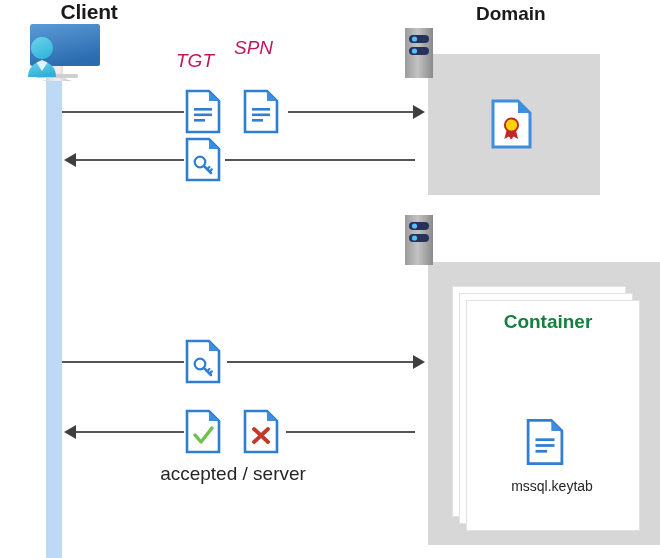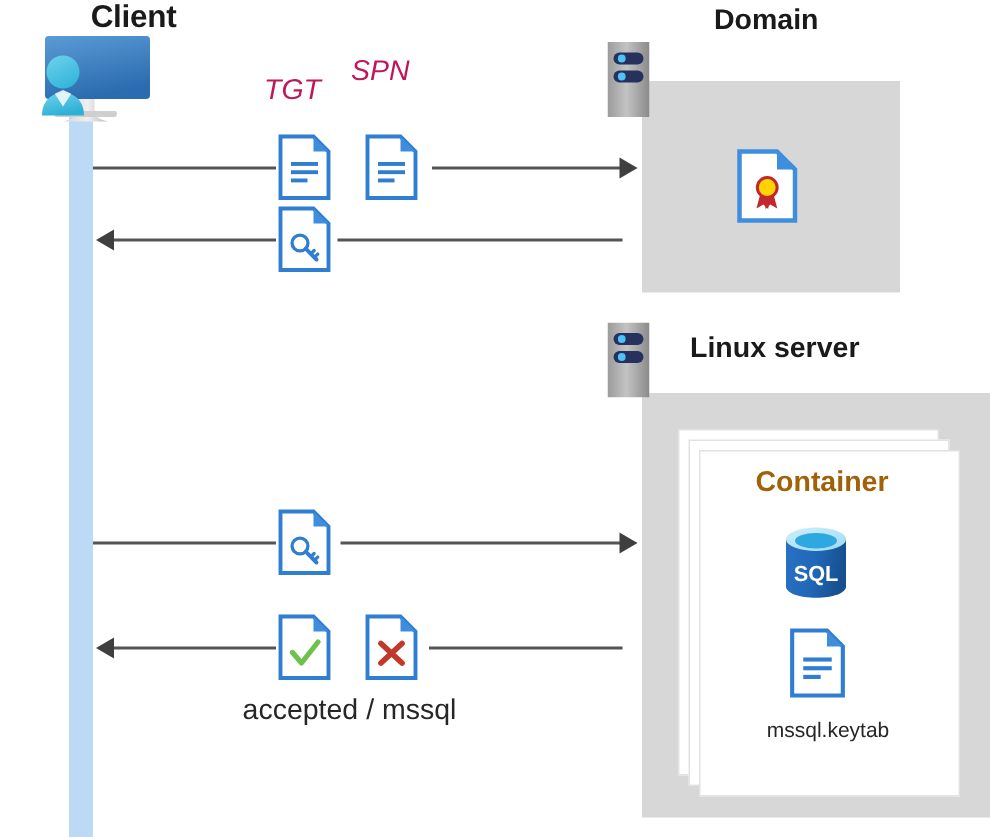--- a/index.html
+++ b/index.html
@@ -111,21 +111,21 @@
   #card-mid   { left: 459px; top: 293px; width: 172px; height: 229px; }
   #card-front { left: 466px; top: 300px; width: 172px; height: 229px; }
 
   #container-title {
     left: 466px;
     top: 311px;
     width: 164px;
     text-align: center;
     font-size: 19px;
     font-weight: bold;
-    color: #a16207;
+    color: #15803d;
   }
   #keytab-label {
     left: 460px;
     top: 478px;
     width: 184px;
     text-align: center;
     font-size: 14px;
     color: #262626;
   }
 
@@ -217,47 +217,27 @@
   <div class="abs" style="left:405px; top:215px;">
     <svg class="server-icon" viewBox="0 0 28 50">
       <rect x="0" y="0" width="28" height="50" fill="url(#srvGrad1)"></rect>
       <rect x="4" y="7" width="20" height="8" rx="4" fill="#26315e"></rect>
       <circle cx="9.5" cy="11" r="2.6" fill="#4fc3f7"></circle>
       <rect x="4" y="19" width="20" height="8" rx="4" fill="#26315e"></rect>
       <circle cx="9.5" cy="23" r="2.6" fill="#4fc3f7"></circle>
     </svg>
   </div>
 
-  <div class="abs panel-title" id="linux-title">Linux server</div>
 
   <div class="abs card" id="card-back"></div>
   <div class="abs card" id="card-mid"></div>
   <div class="abs card" id="card-front"></div>
 
   <div class="abs" id="container-title">Container</div>
 
-  <div class="abs" id="sql-icon">
-    <svg width="46" height="50" viewBox="0 0 46 50">
-      <defs>
-        <linearGradient id="dbBody" x1="0" y1="0" x2="1" y2="0.2">
-          <stop offset="0%" stop-color="#2a71c4"></stop>
-          <stop offset="55%" stop-color="#2167b8"></stop>
-          <stop offset="100%" stop-color="#17508f"></stop>
-        </linearGradient>
-        <linearGradient id="dbTop" x1="0" y1="0" x2="0.8" y2="1">
-          <stop offset="0%" stop-color="#cfeffb"></stop>
-          <stop offset="100%" stop-color="#9fdcf5"></stop>
-        </linearGradient>
-      </defs>
-      <path d="M3 9 h40 v32 c0 4.5 -9 7.5 -20 7.5 c-11 0 -20 -3 -20 -7.5 z" fill="url(#dbBody)"></path>
-      <ellipse cx="23" cy="9.5" rx="20" ry="7.8" fill="url(#dbTop)"></ellipse>
-      <ellipse cx="23" cy="10.5" rx="14" ry="5.1" fill="#2ea8e0"></ellipse>
-      <text x="23" y="37" font-family="'Liberation Sans',sans-serif" font-size="14.5" font-weight="bold" fill="#ffffff" text-anchor="middle">SQL</text>
-    </svg>
-  </div>
 
   <div class="abs" id="keytab-icon">
     <svg width="38" height="48" viewBox="0 0 36 45">
       <path d="M2 2 h22 l10 10 v31 h-32 z" fill="#ffffff" stroke="#2f7ed1" stroke-width="2.6"></path>
       <path d="M24 2 l10 10 h-10 z" fill="#3f8ede"></path>
       <rect x="9" y="19" width="18" height="2.6" fill="#2f7ed1"></rect>
       <rect x="9" y="24.5" width="18" height="2.6" fill="#2f7ed1"></rect>
       <rect x="9" y="30" width="11" height="2.6" fill="#2f7ed1"></rect>
     </svg>
   </div>
@@ -334,15 +314,15 @@
   </div>
 
   <div class="abs" style="left:243px; top:409px;">
     <svg class="doc-icon-32" viewBox="0 0 36 45">
       <path d="M2 2 h22 l10 10 v31 h-32 z" fill="#ffffff" stroke="#2f7ed1" stroke-width="2.6"></path>
       <path d="M24 2 l10 10 h-10 z" fill="#3f8ede"></path>
       <path d="M11 20 L25 33 M25 20 L11 33" fill="none" stroke="#c0392b" stroke-width="3.8" stroke-linecap="round"></path>
     </svg>
   </div>
 
-  <div class="abs" id="accepted-denied">accepted / mssql</div>
+  <div class="abs" id="accepted-denied">accepted / server</div>
 
 </div>
 
 </body></html>

